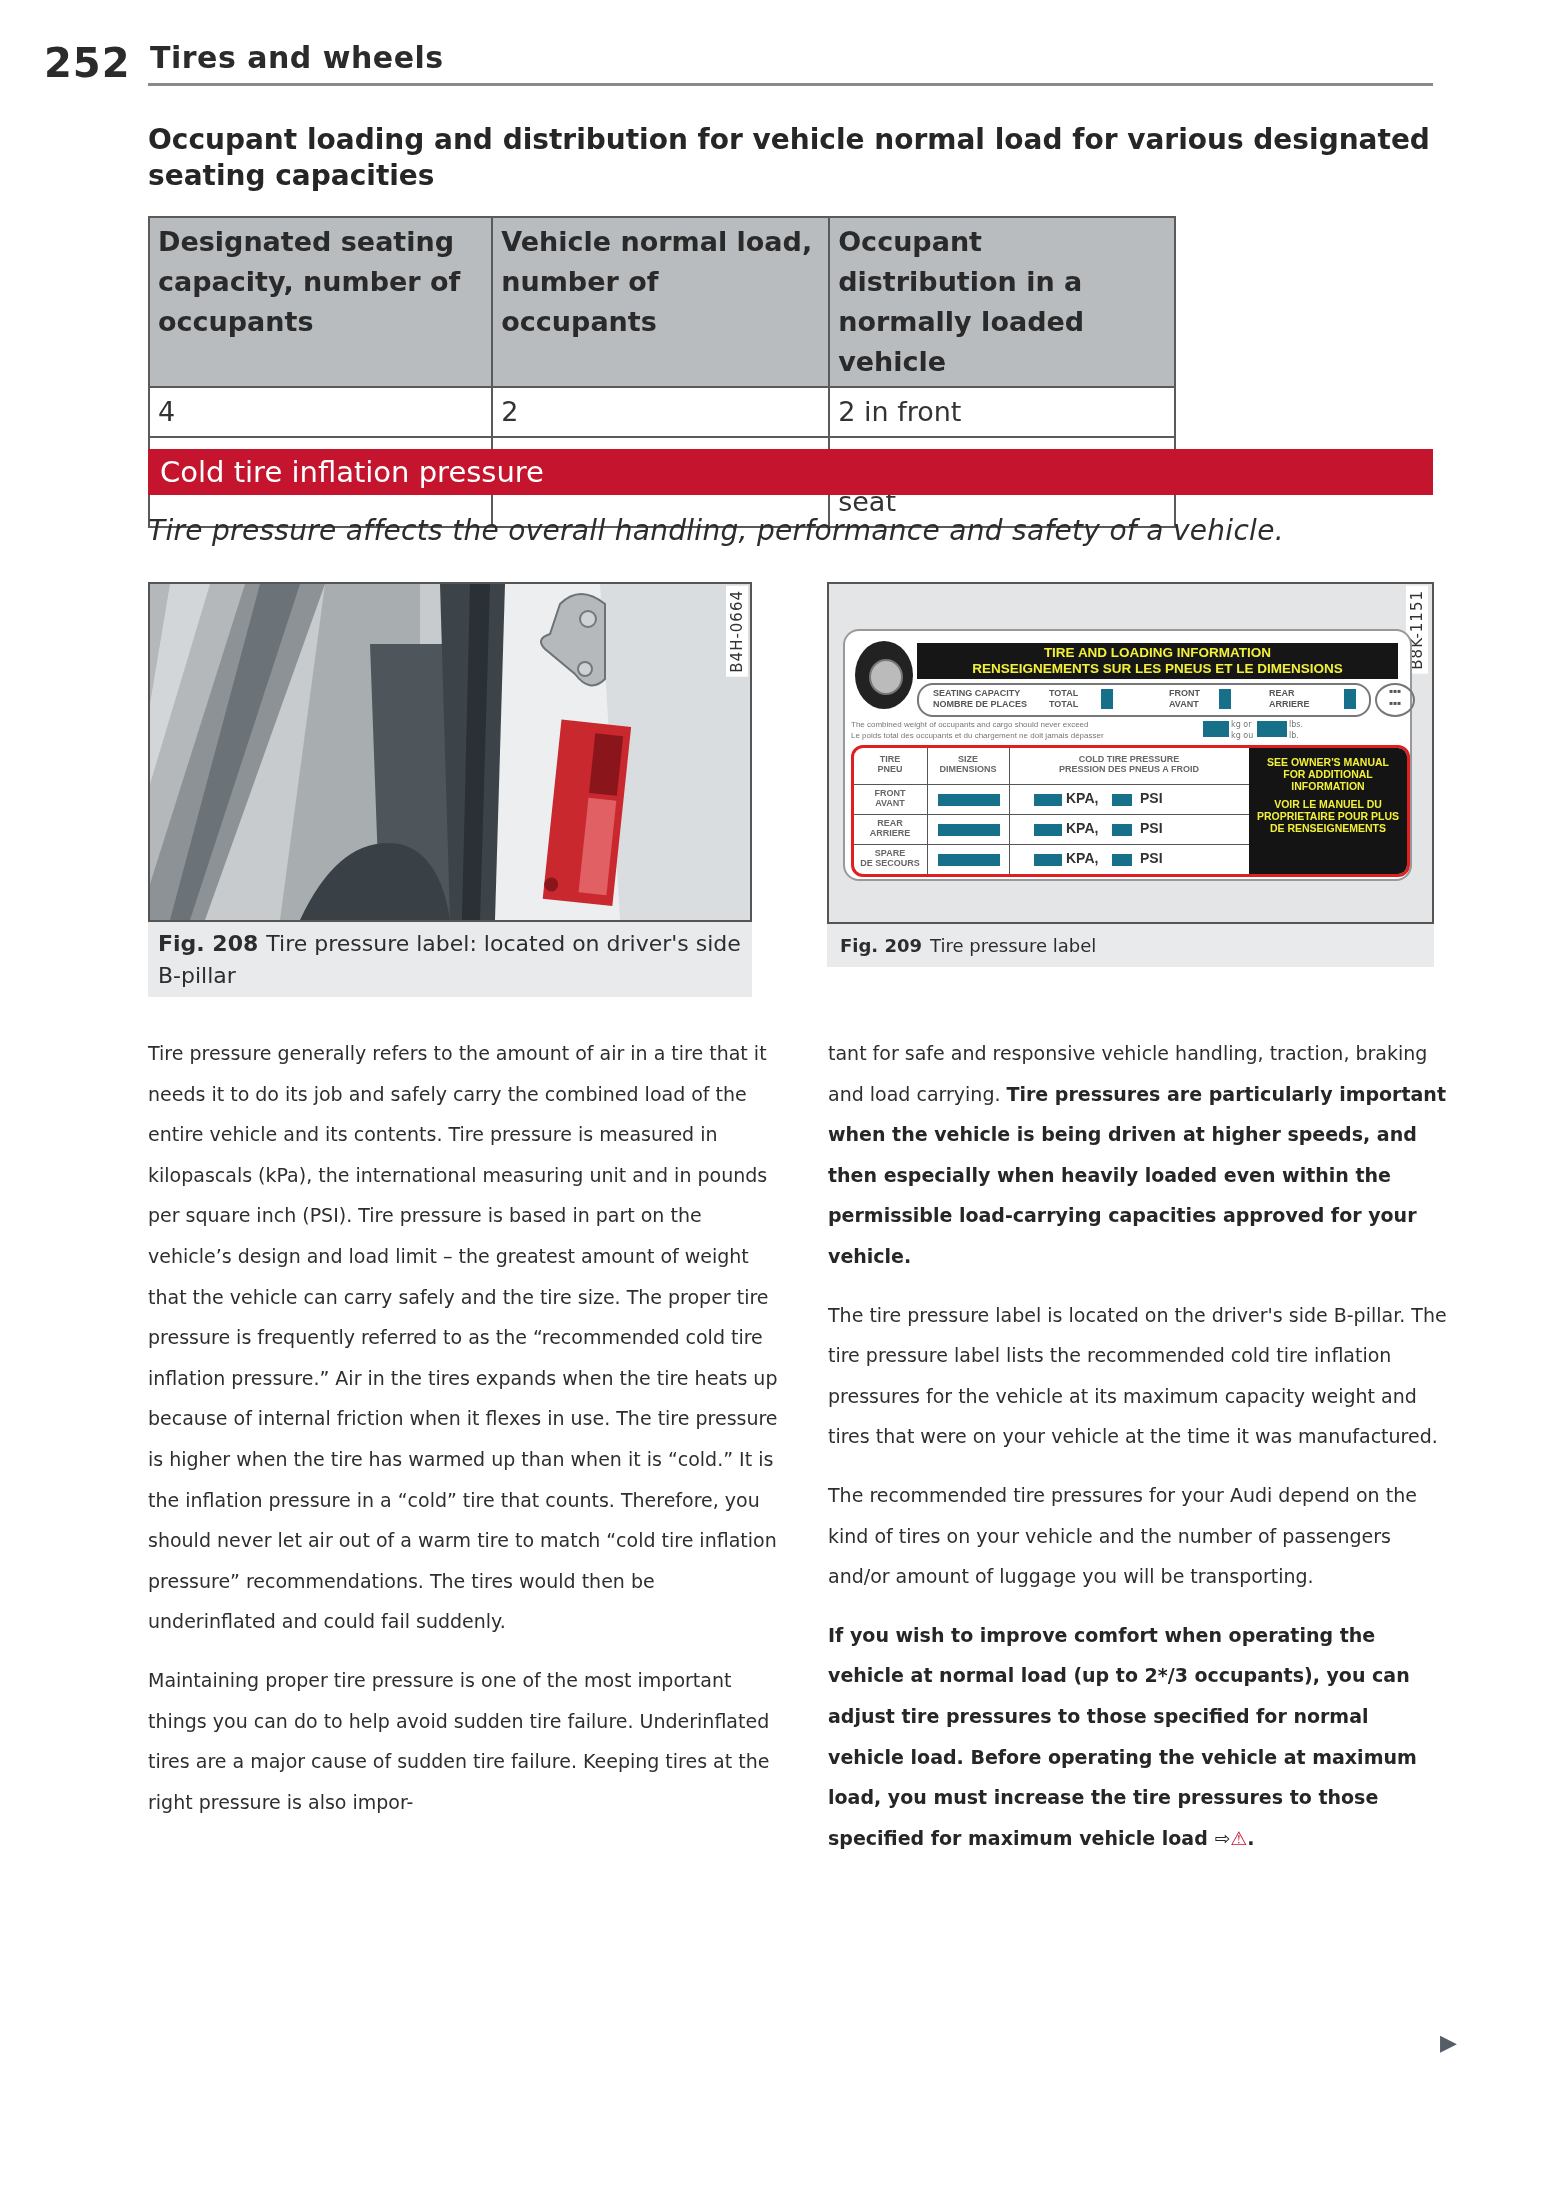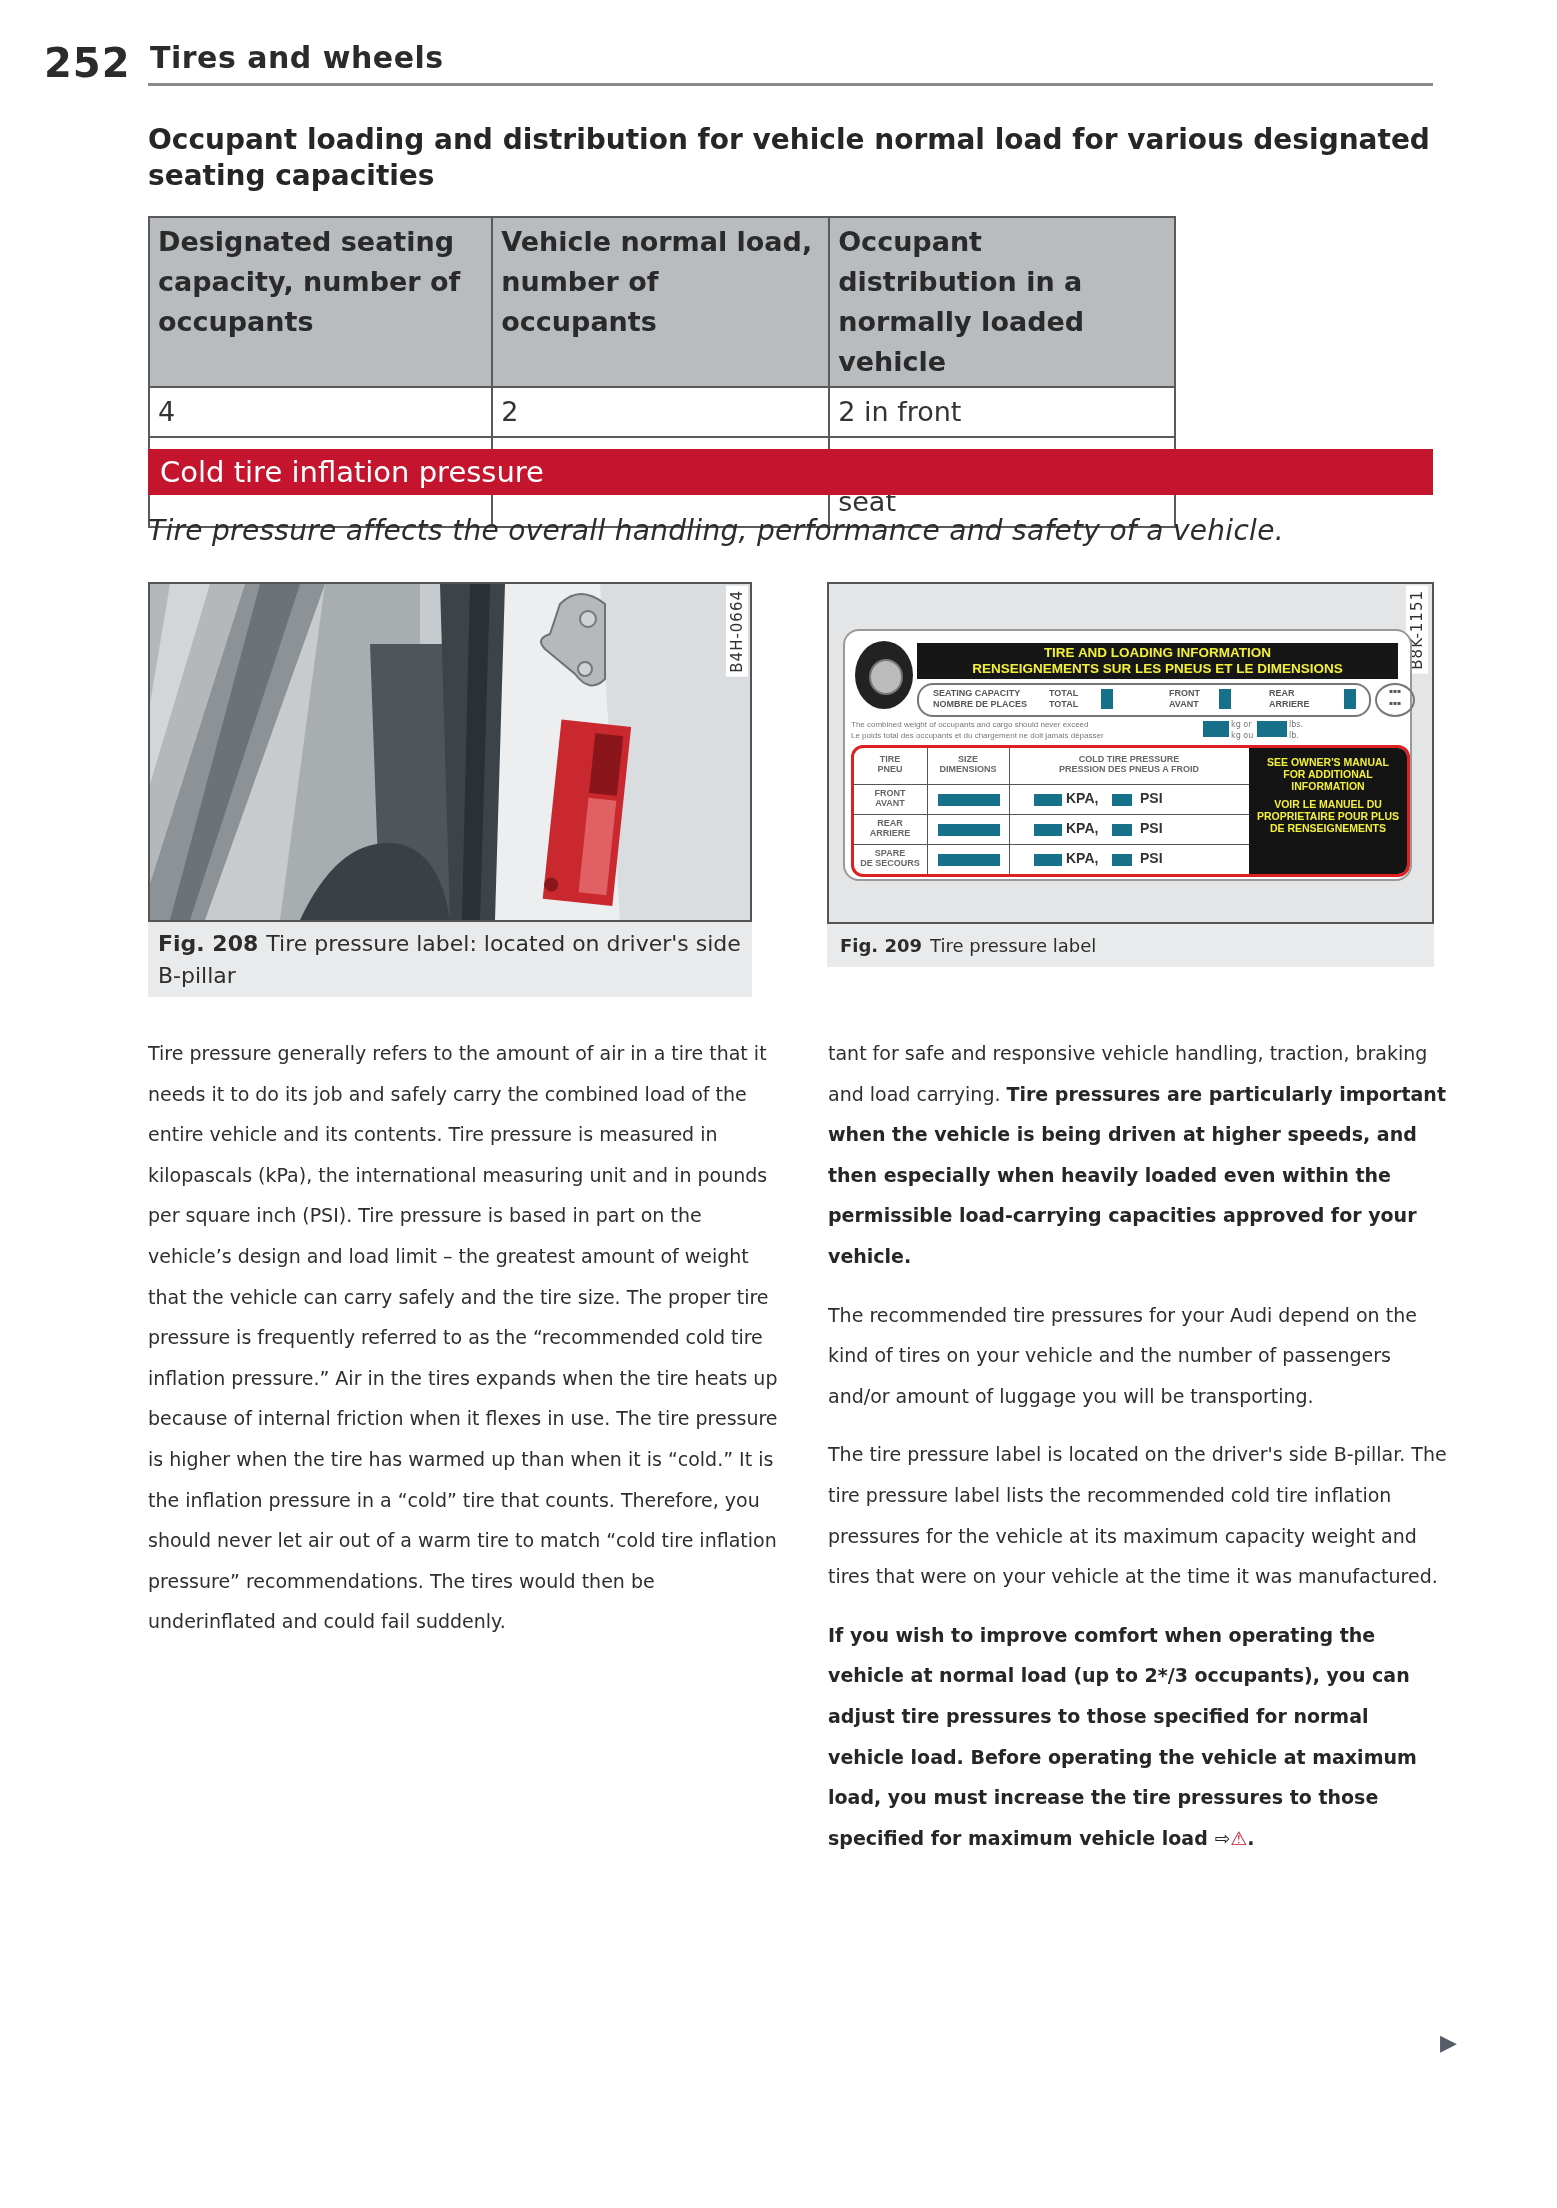--- a/index.html
+++ b/index.html
@@ -213,20 +213,21 @@
       </div>
     </div>
   </div>
 </div>
 <div class="abs" id="fig209-cap">
   <span class="cap-label">Fig. 209</span><span>Tire pressure label</span>
 </div>
 
 <div class="col" id="col-left">
   <p>Tire pressure generally refers to the amount of air in a tire that it needs it to do its job and safely carry the combined load of the entire vehicle and its contents. Tire pressure is measured in kilopascals (kPa), the international measuring unit and in pounds per square inch (PSI). Tire pressure is based in part on the vehicle’s design and load limit – the greatest amount of weight that the vehicle can carry safely and the tire size. The proper tire pressure is frequently referred to as the “recommended cold tire inflation pressure.” Air in the tires expands when the tire heats up because of internal friction when it flexes in use. The tire pressure is higher when the tire has warmed up than when it is “cold.” It is the inflation pressure in a “cold” tire that counts. Therefore, you should never let air out of a warm tire to match “cold tire inflation pressure” recommendations. The tires would then be underinflated and could fail suddenly.</p>
+  <p>Maintaining proper tire pressure is one of the most important things you can do to help avoid sudden tire failure. Underinflated tires are a major cause of sudden tire failure. Keeping tires at the right pressure is also impor-</p>
 </div>
 <div class="col" id="col-right">
   <p><span>tant for safe and responsive vehicle handling, traction, braking and load carrying. </span><span class="b">Tire pressures are particularly important when the vehicle is being driven at higher speeds, and then especially when heavily loaded even within the permissible load-carrying capacities approved for your vehicle.</span></p>
+  <p>The tire pressure label is located on the driver's side B-pillar. The tire pressure label lists the recommended cold tire inflation pressures for the vehicle at its maximum capacity weight and tires that were on your vehicle at the time it was manufactured.</p>
   <p>The recommended tire pressures for your Audi depend on the kind of tires on your vehicle and the number of passengers and/or amount of luggage you will be transporting.</p>
-  <p>The tire pressure label is located on the driver's side B-pillar. The tire pressure label lists the recommended cold tire inflation pressures for the vehicle at its maximum capacity weight and tires that were on your vehicle at the time it was manufactured.</p>
   <p class="b"><span>If you wish to improve comfort when operating the vehicle at normal load (up to 2*/3 occupants), you can adjust tire pressures to those specified for normal vehicle load. Before operating the vehicle at maximum load, you must increase the tire pressures to those specified for maximum vehicle load</span> <span style="font-weight:normal;">⇨</span><span class="warn-tri">⚠</span><span>.</span></p>
 </div>
 <div class="abs" id="next-arrow">▶</div>
 
 </body></html>

